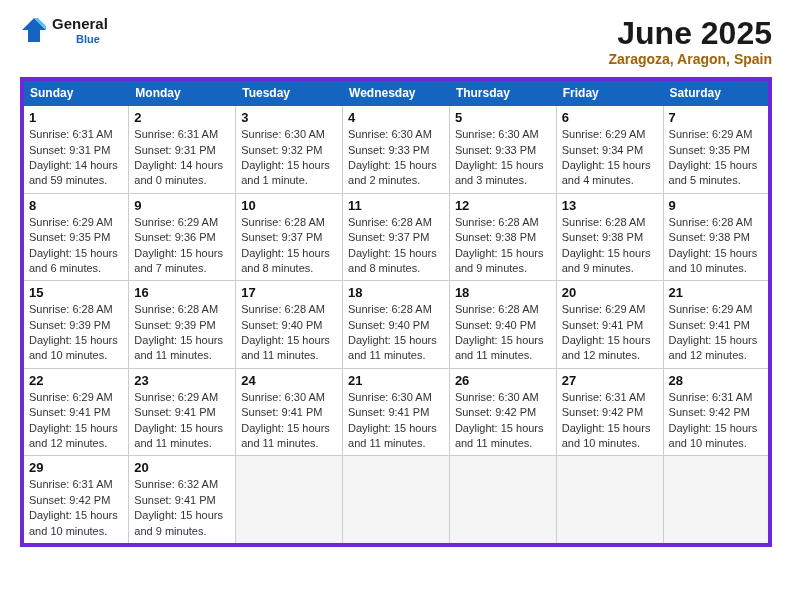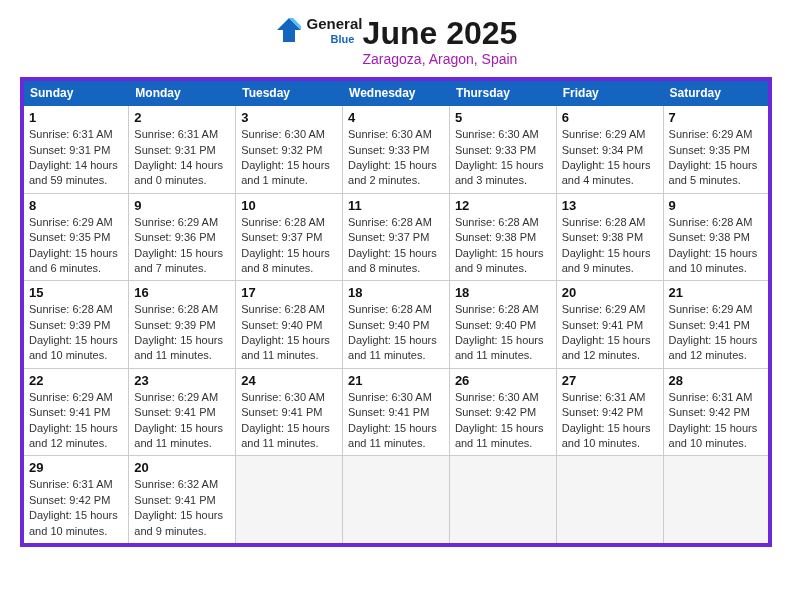--- a/index.html
+++ b/index.html
@@ -11,21 +11,21 @@
       overflow: hidden;
     }
     .page {
       width: 792px;
       height: 612px;
       background: #fff;
       padding: 16px 20px 12px 20px;
     }
     .header {
       display: flex;
-      justify-content: center;
+      justify-content: space-between;
       align-items: flex-start;
       margin-bottom: 10px;
     }
     .logo {
       display: flex;
       align-items: center;
       gap: 4px;
     }
     .logo-icon {
       width: 28px;
@@ -35,21 +35,22 @@
       text-align: right;
     }
     .month-title {
       font-size: 32px;
       font-weight: bold;
       color: #1a1a1a;
       line-height: 1.1;
     }
     .location {
       font-size: 14px;
-      color: #a21caf;
+      color: #a16207;
+      font-weight: bold;
     }
     .calendar {
       width: 100%;
       border-collapse: collapse;
       border: 4px solid #6d28d9;
     }
     .calendar th {
       background: #1565c0;
       color: #fff;
       font-size: 12px;

